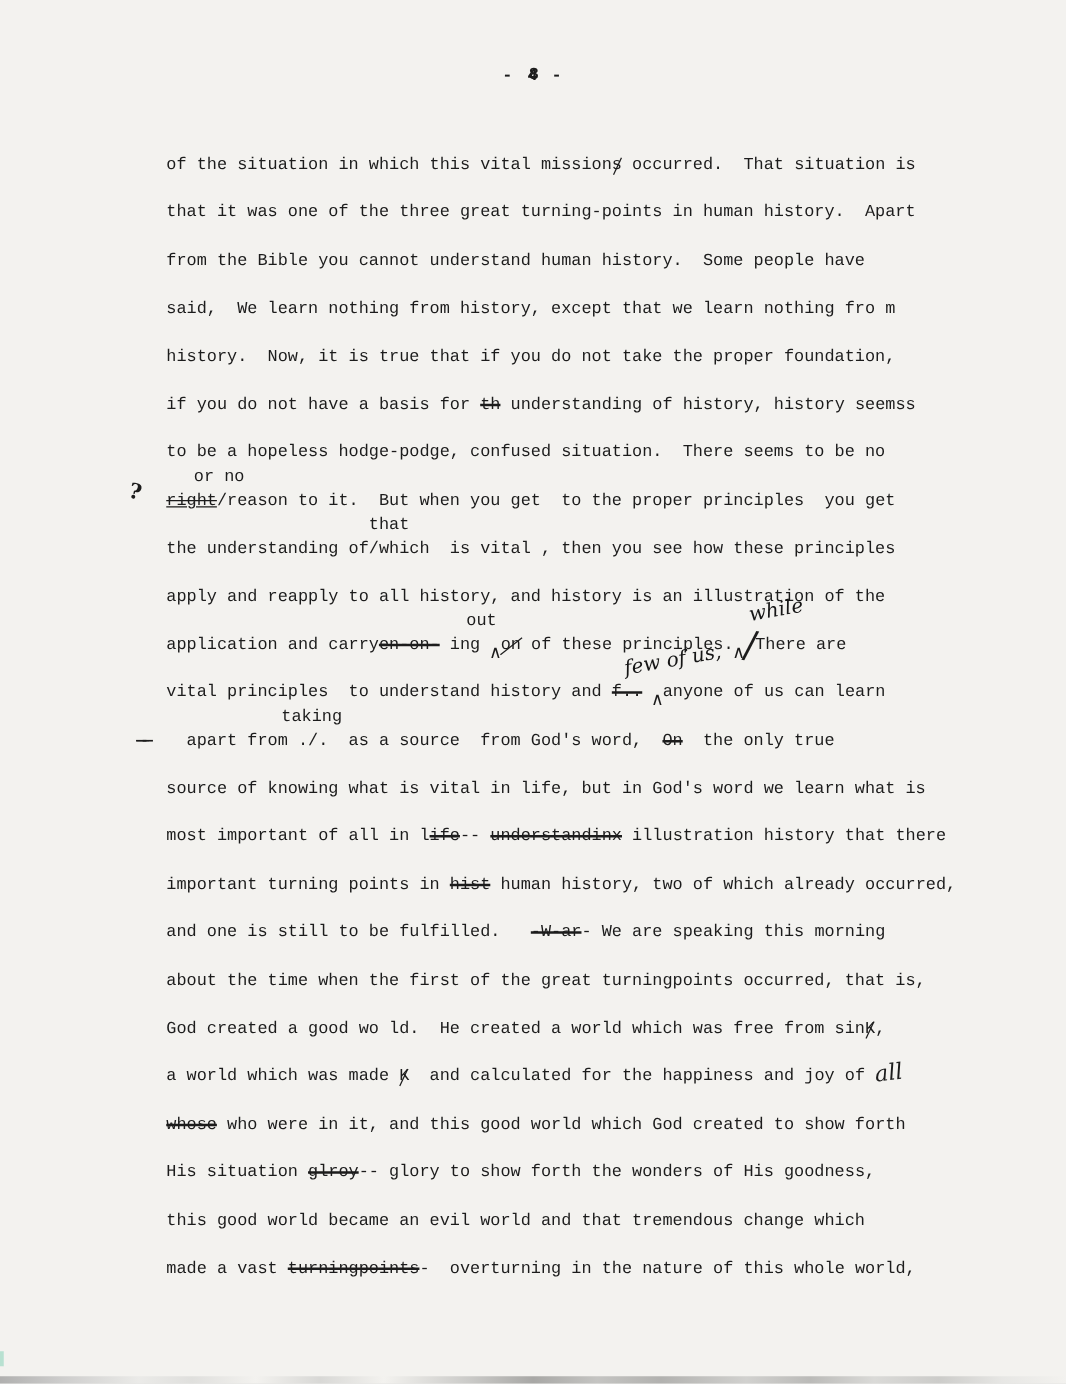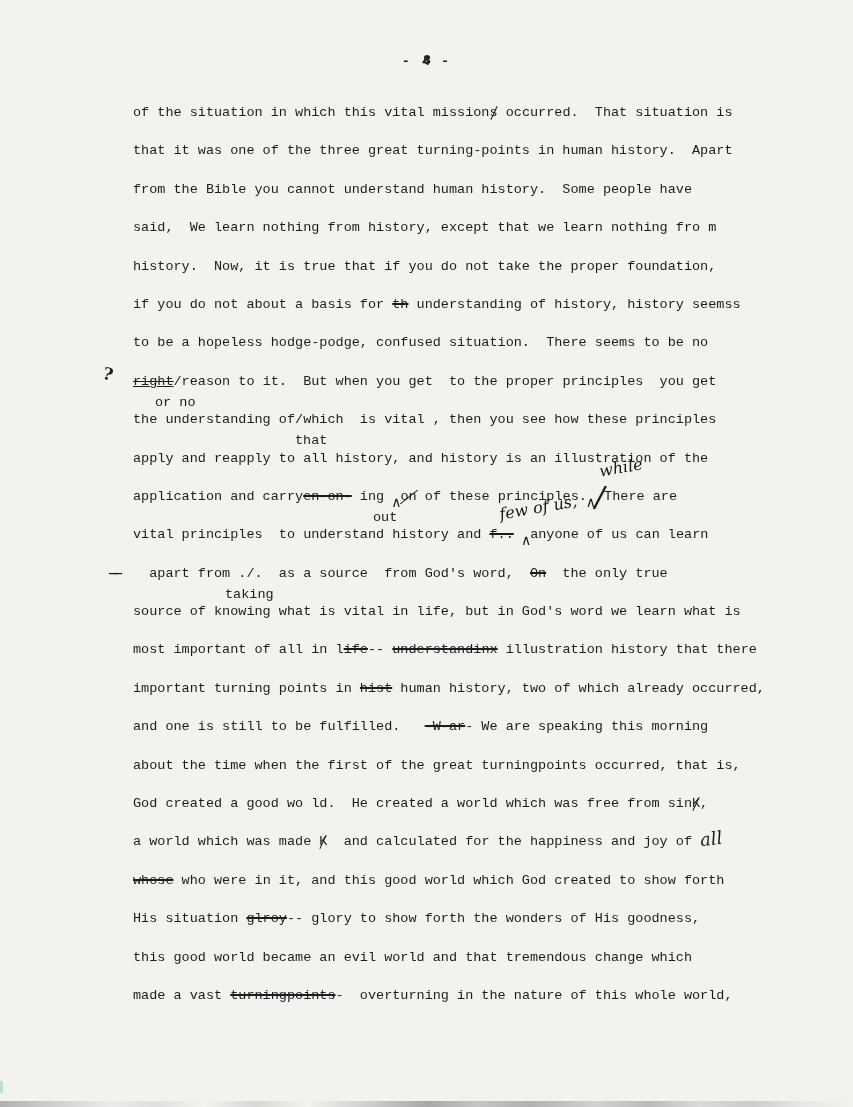--- a/index.html
+++ b/index.html
@@ -14,21 +14,21 @@
     color:#1c1c1c;
   }
   .pagenum{
     position:absolute;top:54px;left:0;width:100%;
     text-align:center;letter-spacing:2px;
     font-weight:bold;
   }
   .overdigit{position:relative;display:inline-block;width:9px;}
   .overdigit .da{position:absolute;left:0;top:0;}
   .overdigit .db{position:absolute;left:1px;top:-1px;}
-  .content{position:absolute;left:133px;top:104px;right:30px;}
+  .content{position:absolute;left:133px;top:124px;right:30px;}
   .line{position:relative;height:38.4px;line-height:18px;white-space:pre;}
   .seg-t{}
   .seg-ts{text-decoration:line-through;text-decoration-thickness:1.6px;}
   .seg-tsu{text-decoration:line-through underline;text-decoration-thickness:1.4px;}
   .seg-tx,.seg-tx2{position:relative;display:inline-block;}
   .seg-tx::after{
     content:"";position:absolute;left:50%;top:50%;width:15px;
     border-top:1.4px solid #1c1c1c;
     transform:translate(-50%,-50%) rotate(-65deg);
   }
@@ -45,21 +45,21 @@
   .seg-hc{
     font-family:"DejaVu Serif",serif;display:inline-block;
     transform:translateY(7px);font-size:14px;margin:0 -1px;line-height:0;
   }
   .seg-hb{
     font-family:"DejaVu Serif",serif;display:inline-block;
     font-size:30px;transform:rotate(10deg);width:9px;line-height:0;
     vertical-align:-7px;
   }
   .ins{position:absolute;white-space:pre;line-height:14px;}
-  .ins-typed{font:inherit;margin-top:40px;}
+  .ins-typed{font:inherit;}
   .ins-hand{
     font-family:"DejaVu Serif",serif;font-style:italic;
     font-size:16px;transform:rotate(-10deg);color:#161616;
   }
   .ins-mark{
     font-family:"DejaVu Serif",serif;font-size:17px;
     transform:rotate(14deg);font-weight:bold;
   }
   .ins-scr{
     text-decoration:line-through;font-weight:bold;letter-spacing:-3px;
@@ -83,21 +83,21 @@
 
 <div class="page">
   <div class="pagenum"><span>-</span> <span class="overdigit"><span class="da">4</span><span class="db">8</span>&nbsp;</span> <span>-</span></div>
 
   <div class="content">
       <div class="line"><span class="seg-t">of the situation in which this vital mission</span><span class="seg-tx">s</span><span class="seg-t"> occurred.  That situation is</span></div>
       <div class="line"><span class="seg-t">that it was one of the three great turning-points in human history.  Apart</span></div>
       <div class="line"><span class="seg-t">from the Bible you cannot understand human history.  Some people have</span></div>
       <div class="line"><span class="seg-t">said,  We learn nothing from history, except that we learn nothing fro m</span></div>
       <div class="line"><span class="seg-t">history.  Now, it is true that if you do not take the proper foundation,</span></div>
-      <div class="line"><span class="seg-t">if you do not about a basis for </span><span class="seg-ts">th</span><span class="seg-t"> understanding of history, history seemss</span></div>
+      <div class="line"><span class="seg-t">if you do not have a basis for </span><span class="seg-ts">th</span><span class="seg-t"> understanding of history, history seemss</span></div>
       <div class="line"><span class="seg-t">to be a hopeless hodge-podge, confused situation.  There seems to be no</span></div>
       <div class="line"><span class="ins ins-typed" style="left: 22px; top: -19px;">or no</span><span class="ins ins-mark" style="left: -30px; top: -6px;">?</span><span class="seg-tsu">right</span><span class="seg-t">/reason to it.  But when you get  to the proper principles  you get</span></div>
       <div class="line"><span class="ins ins-typed" style="left: 162px; top: -19px;">that</span><span class="seg-t">the understanding of/which  is vital , then you see how these principles</span></div>
       <div class="line"><span class="seg-t">apply and reapply to all history, and history is an illustration of the</span></div>
       <div class="line"><span class="ins ins-typed" style="left: 240px; top: -19px;">out</span><span class="ins ins-hand" style="left: 466px; top: -27px;">while</span><span class="seg-t">application and carry</span><span class="seg-ts">en-on-</span><span class="seg-t"> ing </span><span class="seg-hc">∧</span><span class="seg-tx2">on</span><span class="seg-t"> of these principles.</span><span class="seg-hc">∧</span><span class="seg-hb">/</span><span class="seg-t">There are</span></div>
       <div class="line"><span class="ins ins-hand" style="left: 366px; top: -25px;">few of us,</span><span class="seg-t">vital principles  to understand history and </span><span class="seg-ts">f..</span><span class="seg-t"> </span><span class="seg-hc">∧</span><span class="seg-t">anyone of us can learn</span></div>
       <div class="line"><span class="ins ins-typed" style="left: 92px; top: -19px; text-align: right;">taking</span><span class="ins ins-scr" style="left: -24px; top: 2px;">——</span><span class="seg-t">  apart from ./.  as a source  from God's word,  </span><span class="seg-ts">On</span><span class="seg-t">  the only true</span></div>
       <div class="line"><span class="seg-t">source of knowing what is vital in life, but in God's word we learn what is</span></div>
       <div class="line"><span class="seg-t">most important of all in l</span><span class="seg-ts">ife</span><span class="seg-t">-- </span><span class="seg-ts">understandinx</span><span class="seg-t"> illustration history that there</span></div>
       <div class="line"><span class="seg-t">important turning points in </span><span class="seg-ts">hist</span><span class="seg-t"> human history, two of which already occurred,</span></div>

